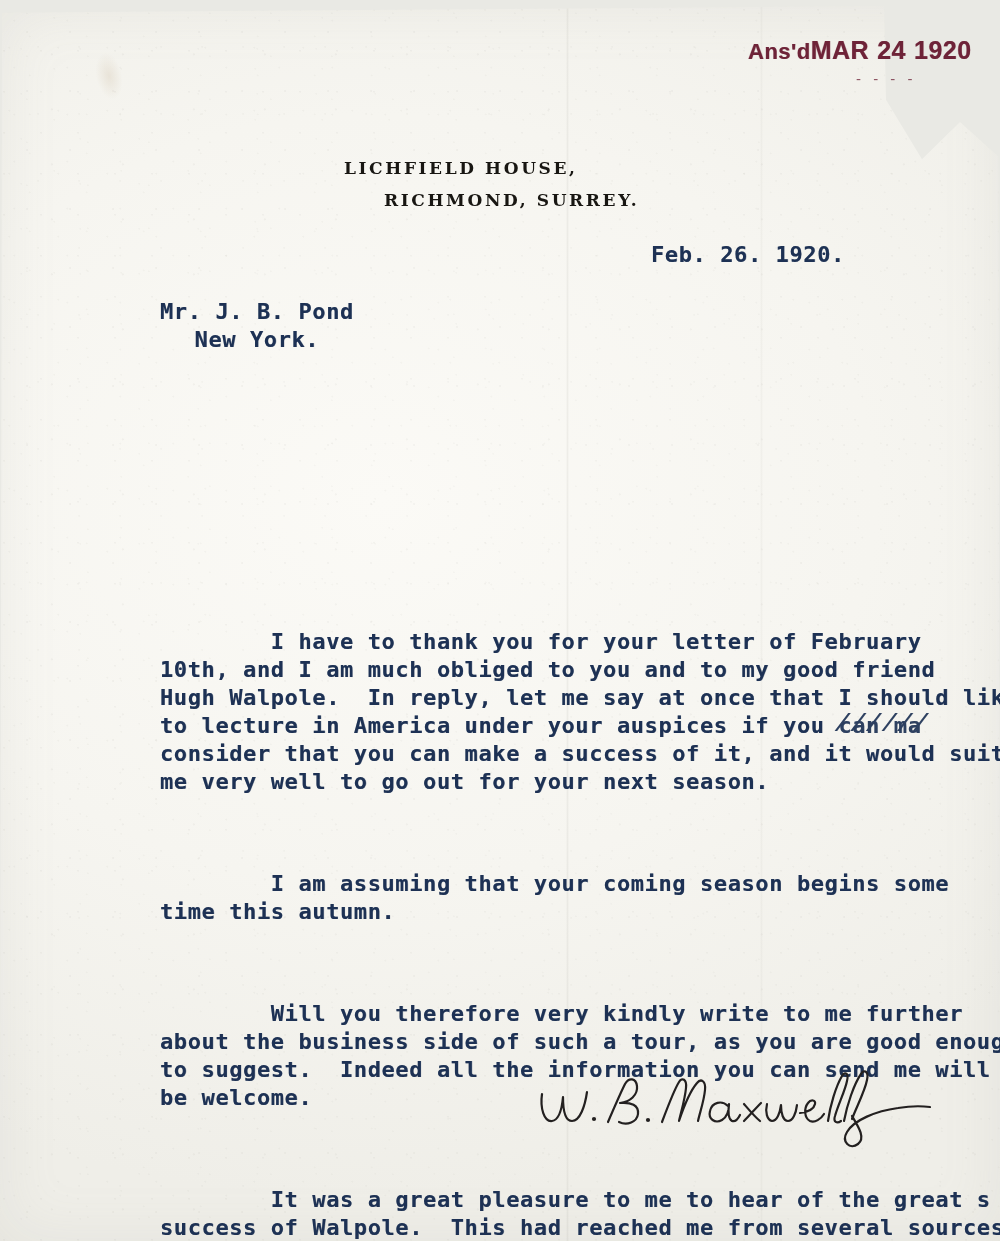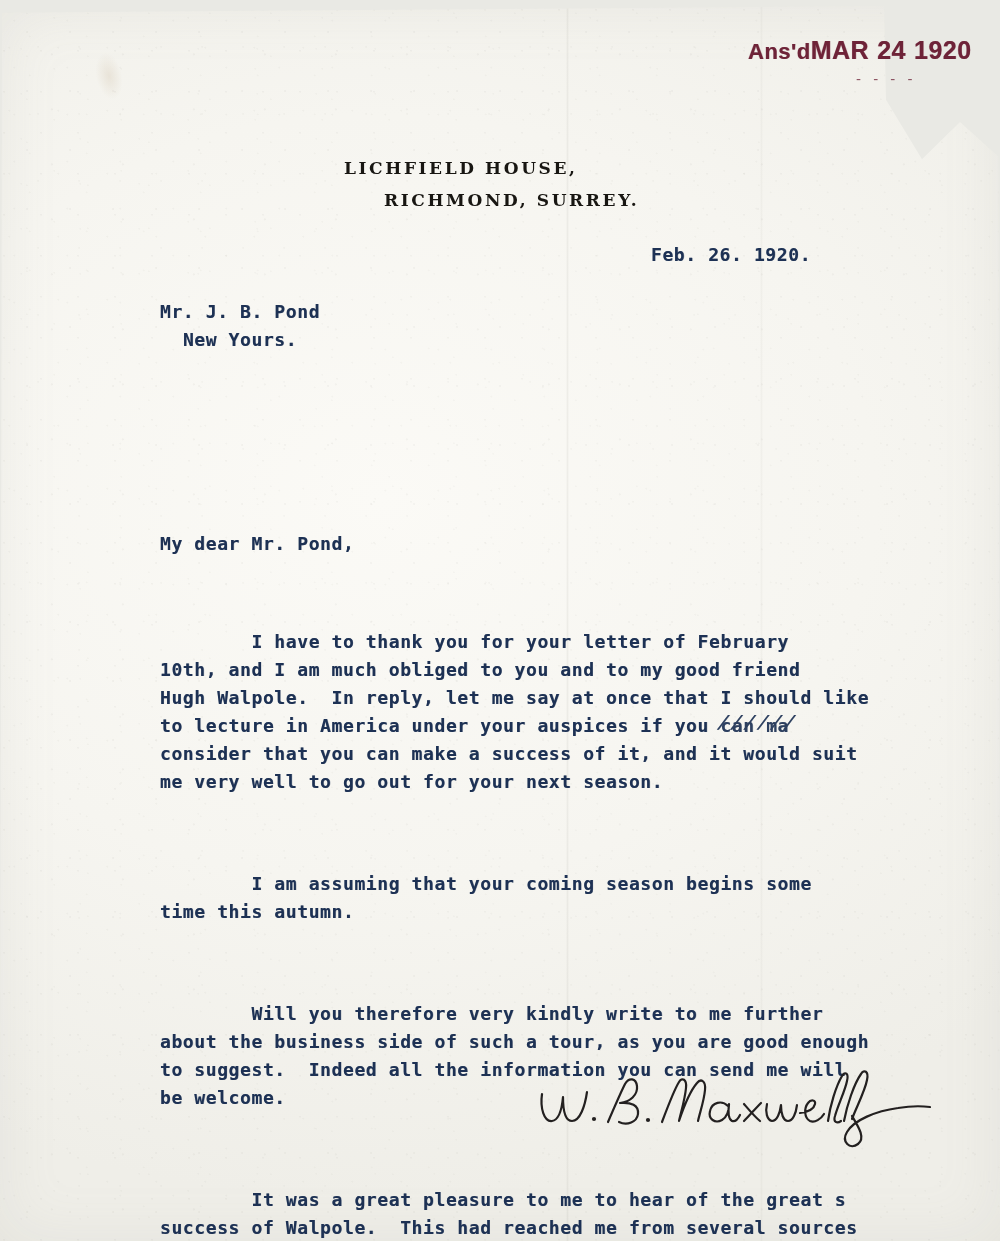--- a/index.html
+++ b/index.html
@@ -125,21 +125,21 @@
     letter-spacing: 2.6px;
     white-space: nowrap;
   }
   .lh1 { top: 158px; padding-left: 344px; }
   .lh2 { top: 190px; padding-left: 384px; }
 
   
   .tw {
     position: absolute;
     font-family: "DejaVu Sans Mono", monospace;
-    font-size: 18px;
+    font-size: 22px;
     font-weight: 700;
     letter-spacing: 0.6px;
     line-height: 28px;
     white-space: pre;
     text-shadow: 0.35px 0 0 rgba(29,49,84,0.38), 0 0.35px 0 rgba(29,49,84,0.22);
   }
 
   .date      { left: 651px; top: 241px; }
   .addressee { left: 160px; top: 298px; text-align: center; }
   .salute    { left: 160px; top: 530px; }
@@ -187,23 +187,22 @@
   </div>
 
   <div class="stamp ink-stamp"><span class="sm">Ans'd</span><span>MAR</span><span class="gap"></span><span>24</span><span class="gap"></span><span>1920</span></div>
   <div class="stamp-dashes ink-stamp">- - - -</div>
 
   <div class="letterhead lh1 ink-black">LICHFIELD HOUSE,</div>
   <div class="letterhead lh2 ink-black">RICHMOND, SURREY.</div>
 
   <div class="tw date ink-blue">Feb. 26. 1920.</div>
 
-  <div class="tw addressee ink-blue"><div>Mr. J. B. Pond</div><div>New Yours.</div></div>
-
-  <div class="tw salute ink-blue">My dear Mr. Pond,</div>
+  <div class="tw addressee ink-blue"><div>Mr. J. B. Pond</div><div>New York.</div></div>
+
 
   <div class="tw body ink-blue">
     <p><span>        I have to thank you for your letter of February
 10th, and I am much obliged to you and to my good friend
 Hugh Walpole.  In reply, let me say at once that I should like
 to lecture in America under your auspices if you </span><span class="struck"><span>can ma</span><span class="slashes">//////</span></span><span>
 consider that you can make a success of it, and it would suit
 me very well to go out for your next season.</span></p>
     <p>        I am assuming that your coming season begins some
 time this autumn.</p>

